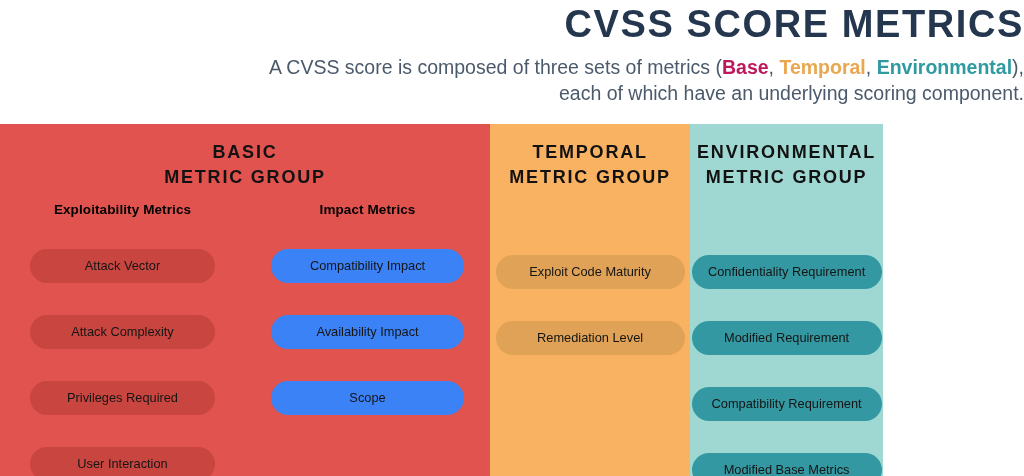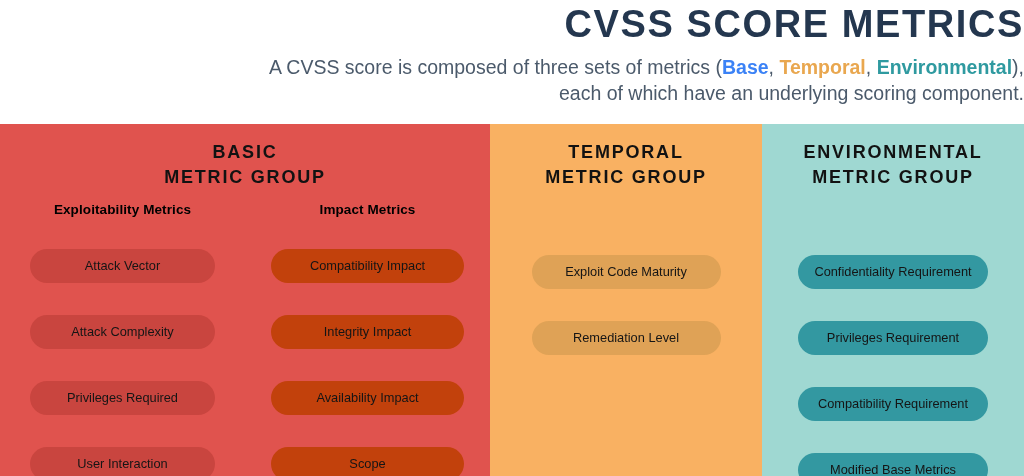--- a/index.html
+++ b/index.html
@@ -48,30 +48,30 @@
     color: #4b5a6b;
     line-height: 26px;
     font-weight: 400;
   }
   .sub-line2 {
     display: block;
   }
   .kw {
     font-weight: bold;
   }
-  .kw-base { color: #3b82f6; }
+  .kw-base { color: #be185d; }
   .kw-temporal { color: #e9a74f; }
   .kw-environmental { color: #2f9aa0; }
 
   
   .panels {
     position: absolute;
     left: 0;
     top: 124px;
-    width: 1024px;
+    width: 883px;
     height: 352px;
     display: flex;
     justify-content: space-between;
   }
   .panel {
     position: relative;
     height: 352px;
     box-sizing: border-box;
   }
   .panel-basic {
@@ -137,21 +137,21 @@
     white-space: nowrap;
     margin-top: 32px;
   }
   .pill-exploit {
     background: #c9453f;
     width: 185px;
     margin-left: auto;
     margin-right: auto;
   }
   .pill-impact {
-    background: #c2410c;
+    background: #3b82f6;
     width: 193px;
     margin-left: auto;
     margin-right: auto;
   }
 
   
   .stack {
     list-style: none;
     margin: 0;
     padding: 0;
@@ -204,21 +204,20 @@
             <li class="pill pill-exploit">Privileges Required</li>
             <li class="pill pill-exploit">User Interaction</li>
             <li class="pill pill-exploit">Scope</li>
           </ul>
         </div>
 
         <div class="basic-col">
           <h3 class="col-heading">Impact Metrics</h3>
           <ul class="pill-list">
             <li class="pill pill-impact">Compatibility Impact</li>
-            <li class="pill pill-impact">Integrity Impact</li>
             <li class="pill pill-impact">Availability Impact</li>
             <li class="pill pill-impact">Scope</li>
           </ul>
         </div>
 
       </div>
     </section>
 
     <section class="panel panel-temporal">
       <h2 class="group-title">
@@ -231,20 +230,20 @@
       </ul>
     </section>
 
     <section class="panel panel-environmental">
       <h2 class="group-title">
         <span class="gt-line">ENVIRONMENTAL</span>
         <span class="gt-line">METRIC GROUP</span>
       </h2>
       <ul class="stack">
         <li class="pill pill-environmental">Confidentiality Requirement</li>
-        <li class="pill pill-environmental">Privileges Requirement</li>
+        <li class="pill pill-environmental">Modified Requirement</li>
         <li class="pill pill-environmental">Compatibility Requirement</li>
         <li class="pill pill-environmental">Modified Base Metrics</li>
       </ul>
     </section>
 
   </div>
 </div>
 
 </body></html>

